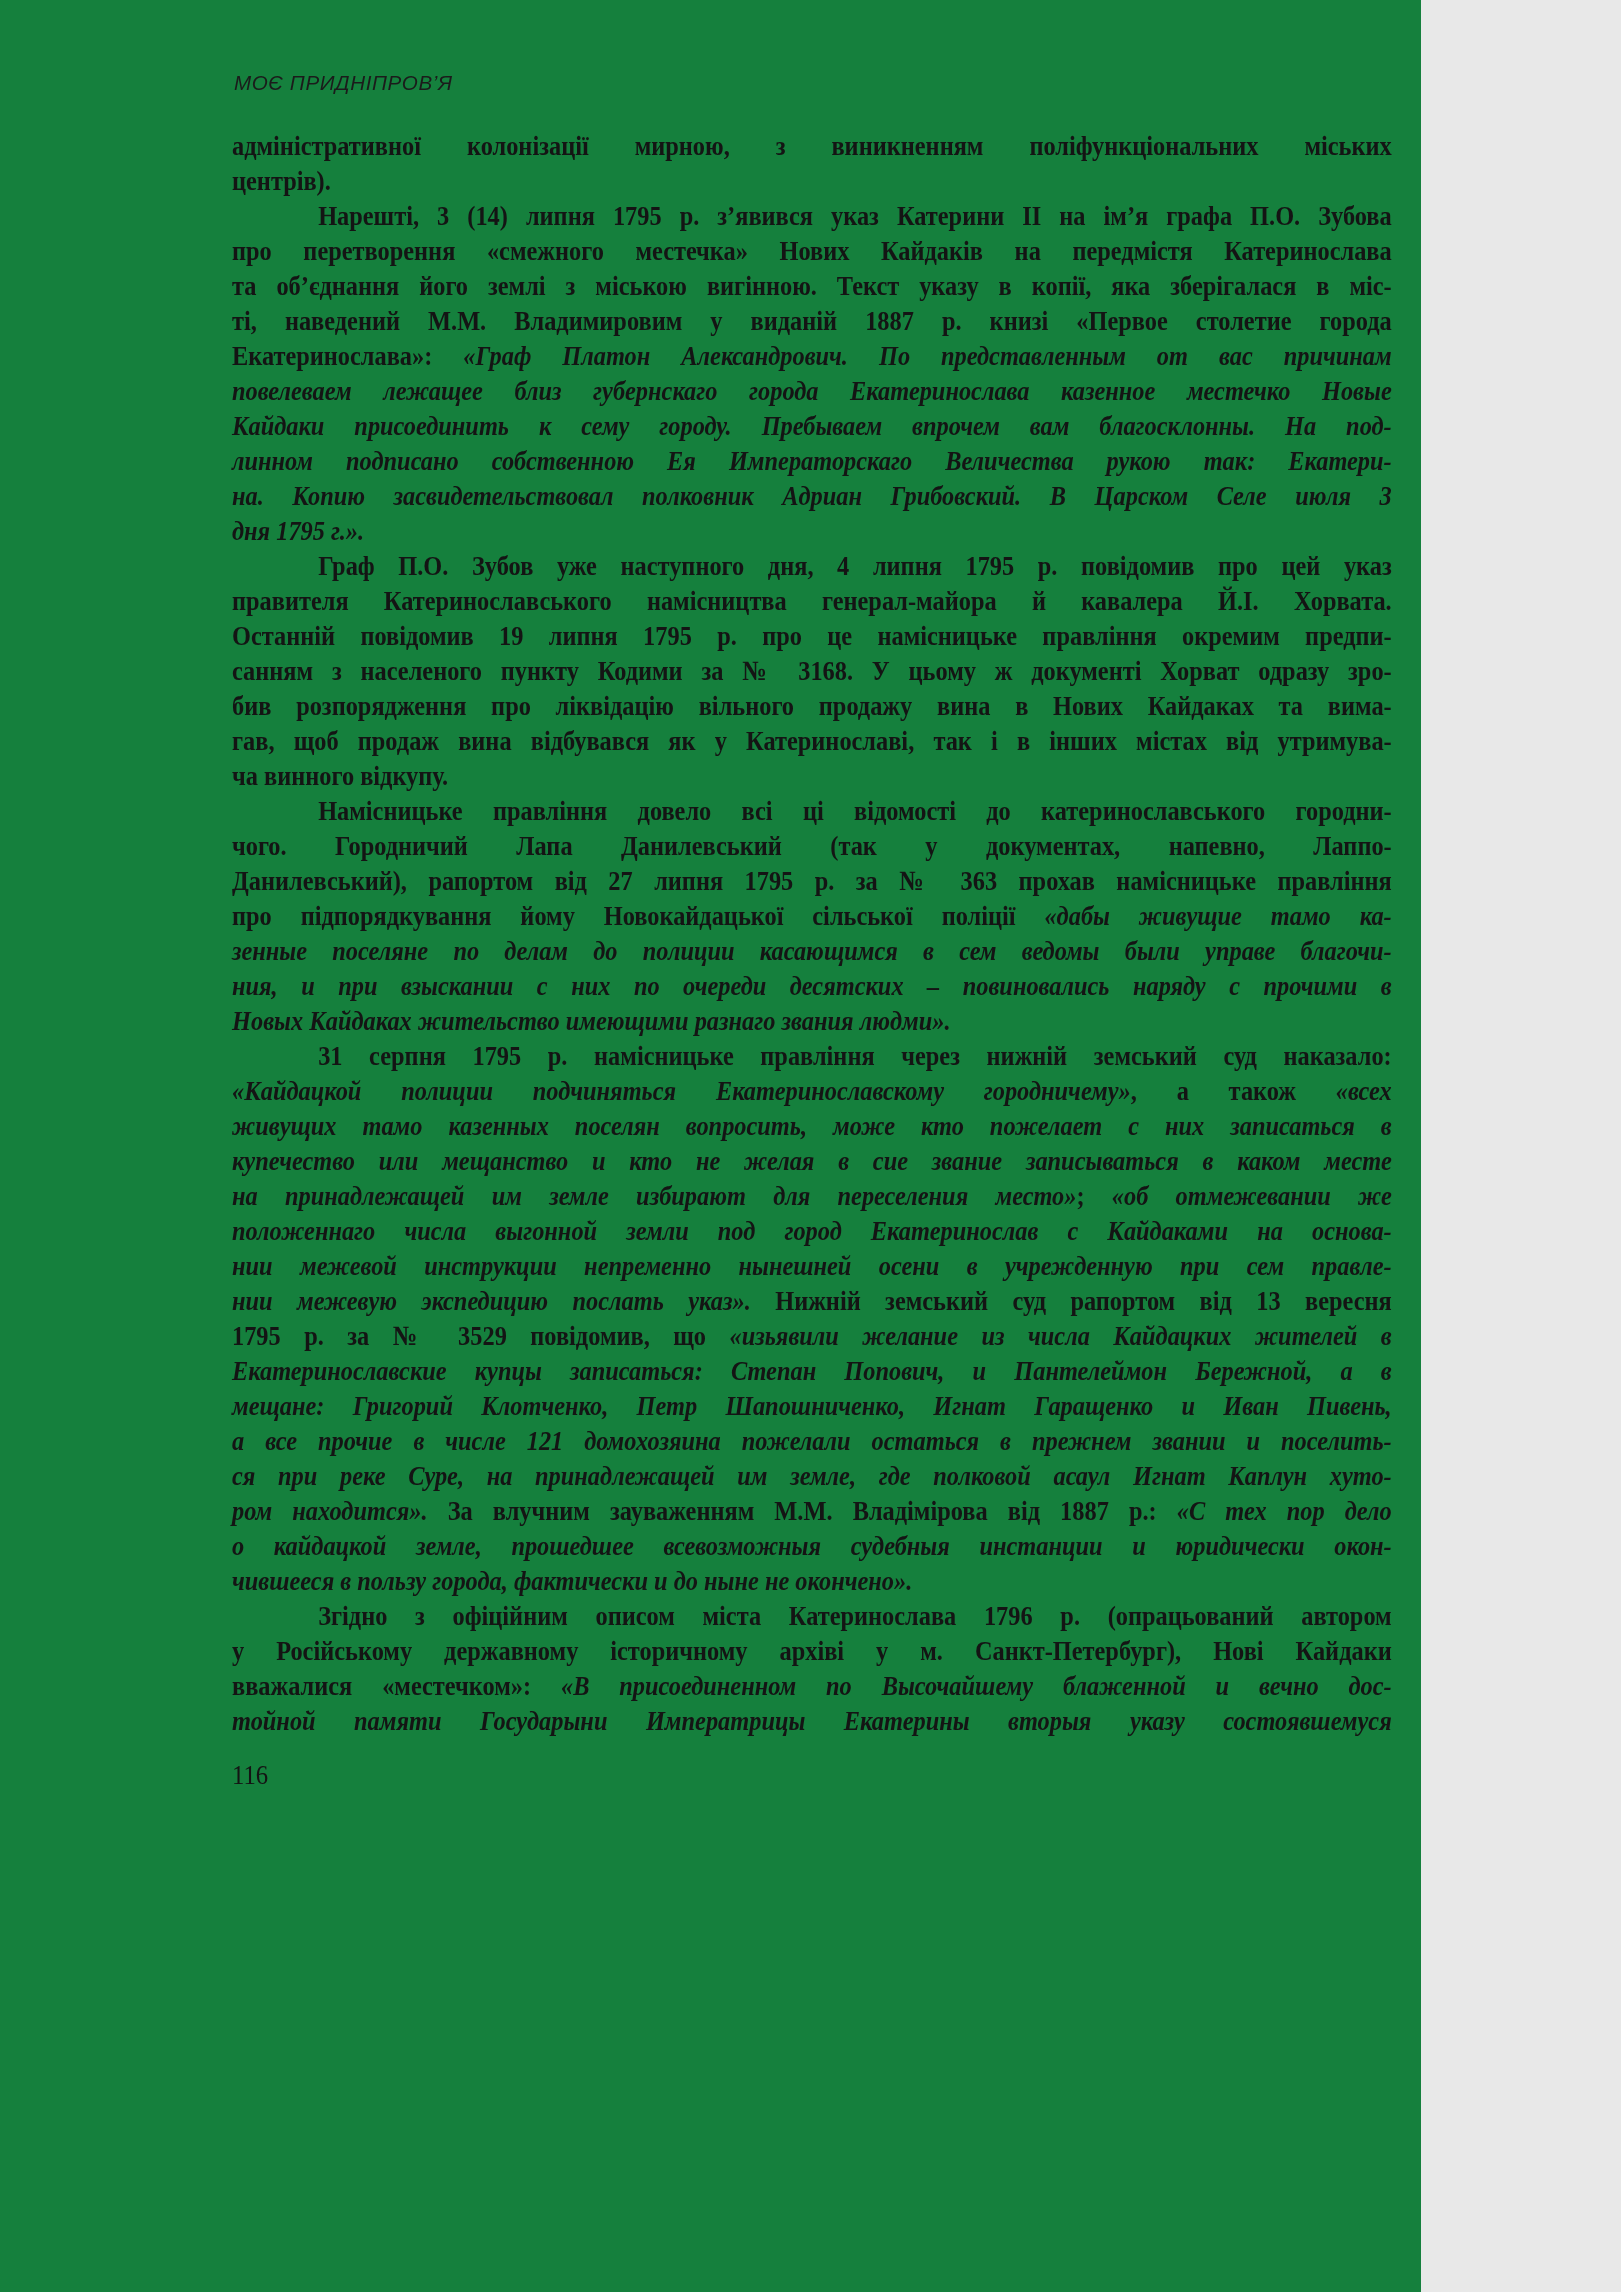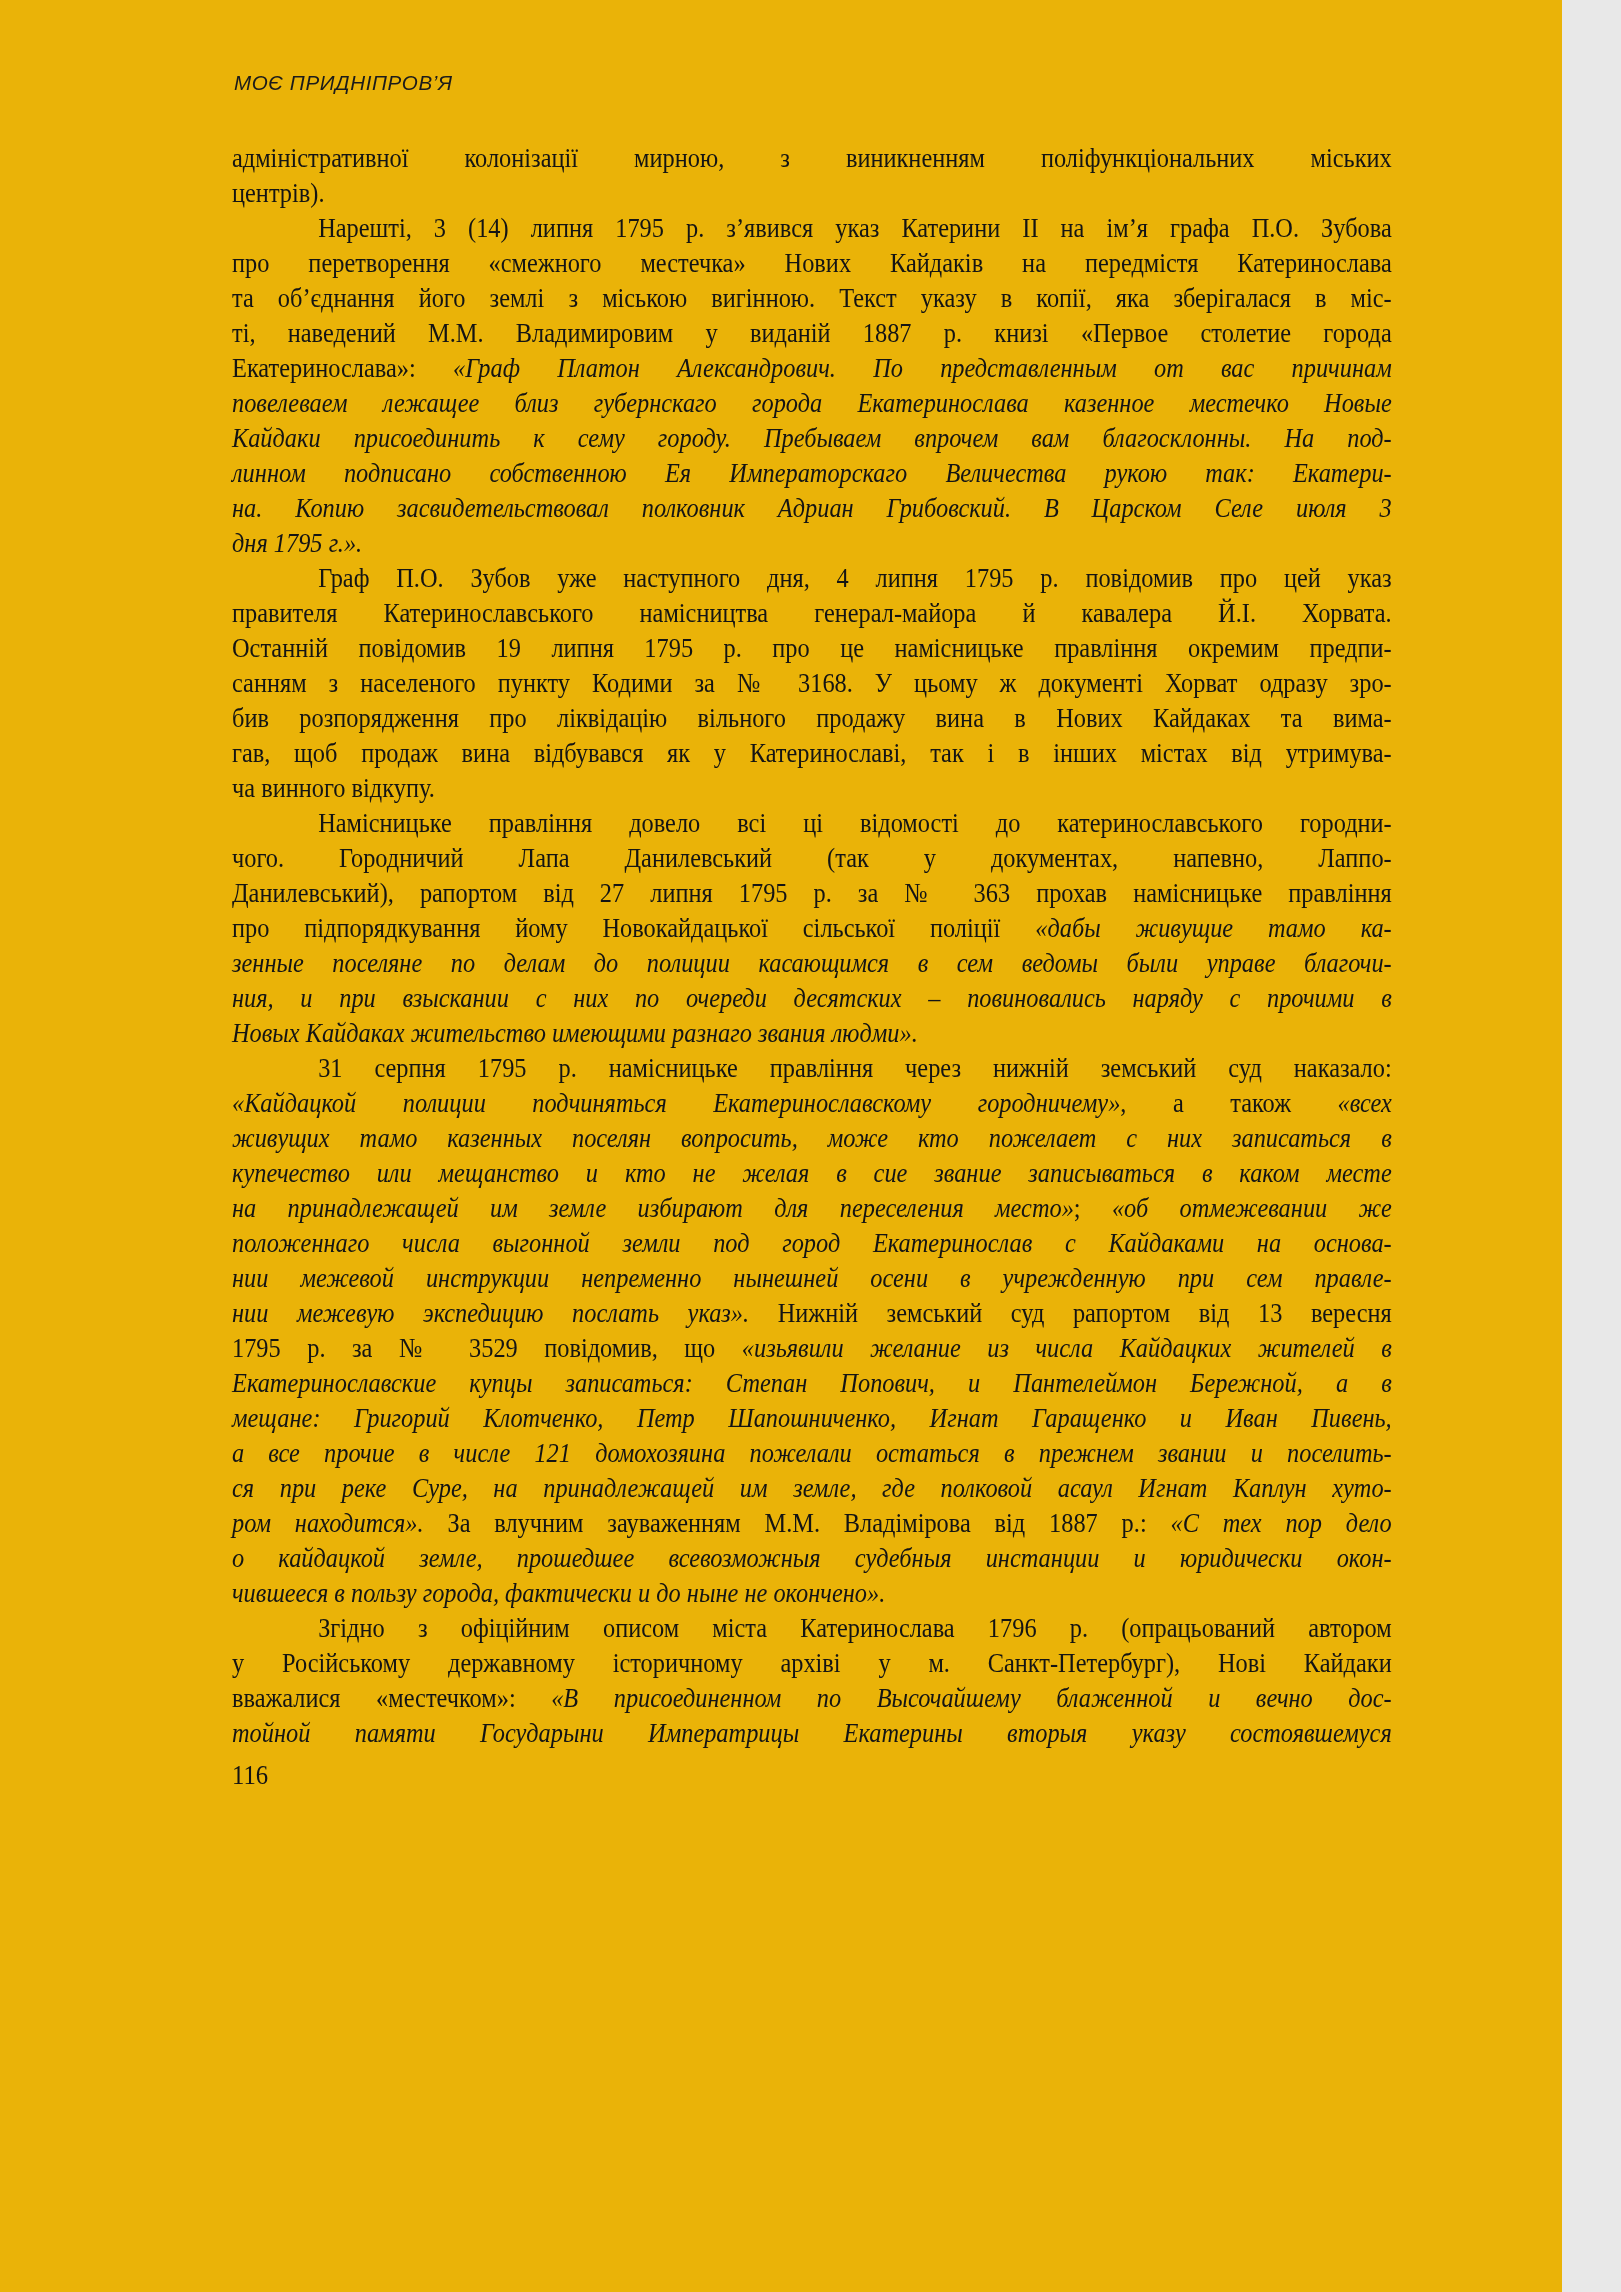--- a/index.html
+++ b/index.html
@@ -1,39 +1,40 @@
 <!DOCTYPE html>
 <html><head>
 <meta charset="utf-8">
 <style>
   html, body { margin: 0; padding: 0; background: #e8e8e8; }
   .page {
     position: relative;
-    width: 1562px;
+    width: 1421px;
     height: 2293px;
-    background: #eab308;
+    background: #15803d;
     font-family: "Liberation Serif", serif;
     color: #141414;
     overflow: hidden;
   }
   .running-header {
     position: absolute;
     left: 234px;
     top: 71px;
     font-family: "Liberation Sans", sans-serif;
     font-style: italic;
     font-size: 20.6px;
     letter-spacing: 0.6px;
     color: #1b1b1b;
   }
   .text-body {
     position: absolute;
     left: 232px;
-    top: 140px;
+    top: 128px;
     width: 1161px;
+    font-weight: bold;
   }
   .line {
     width: 1333px;              
     transform: scaleX(0.87);    
     transform-origin: 0 0;
     font-size: 28px;
     line-height: 35px;
     height: 35px;
     text-align: justify;
     text-align-last: justify;

